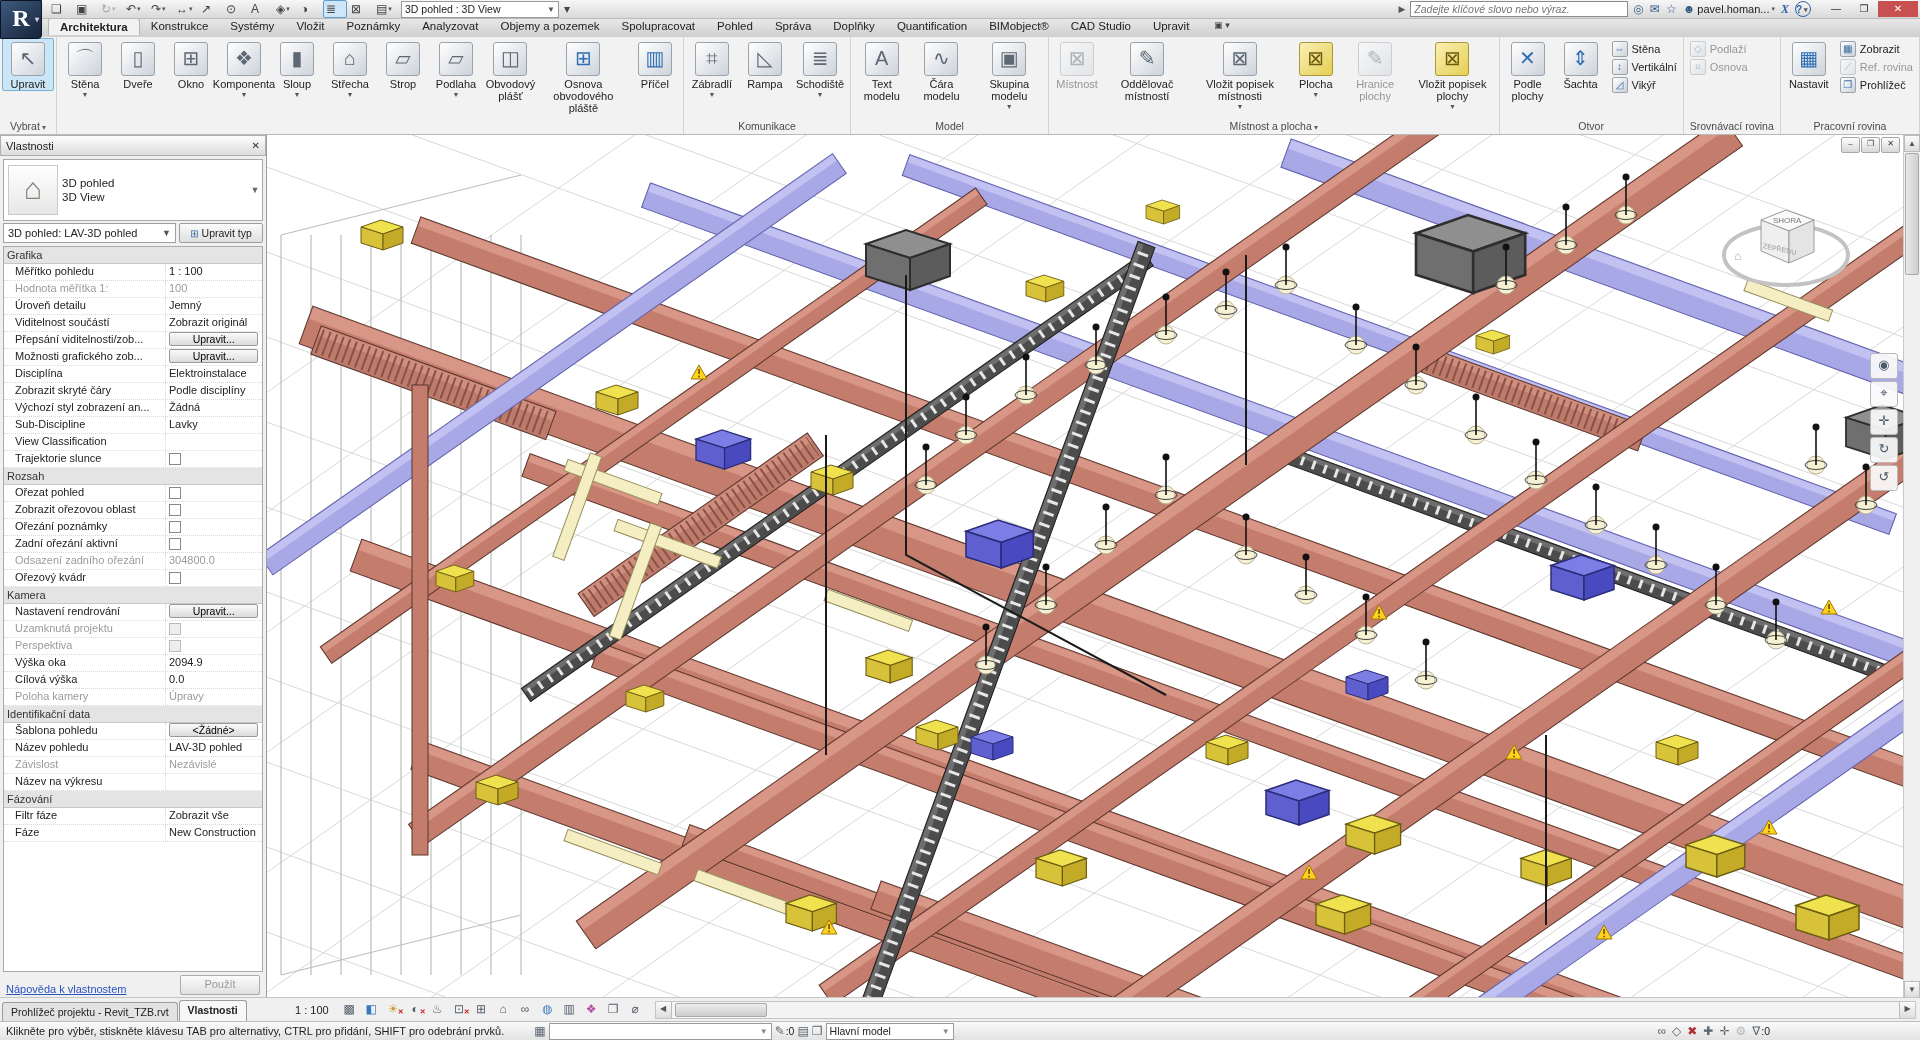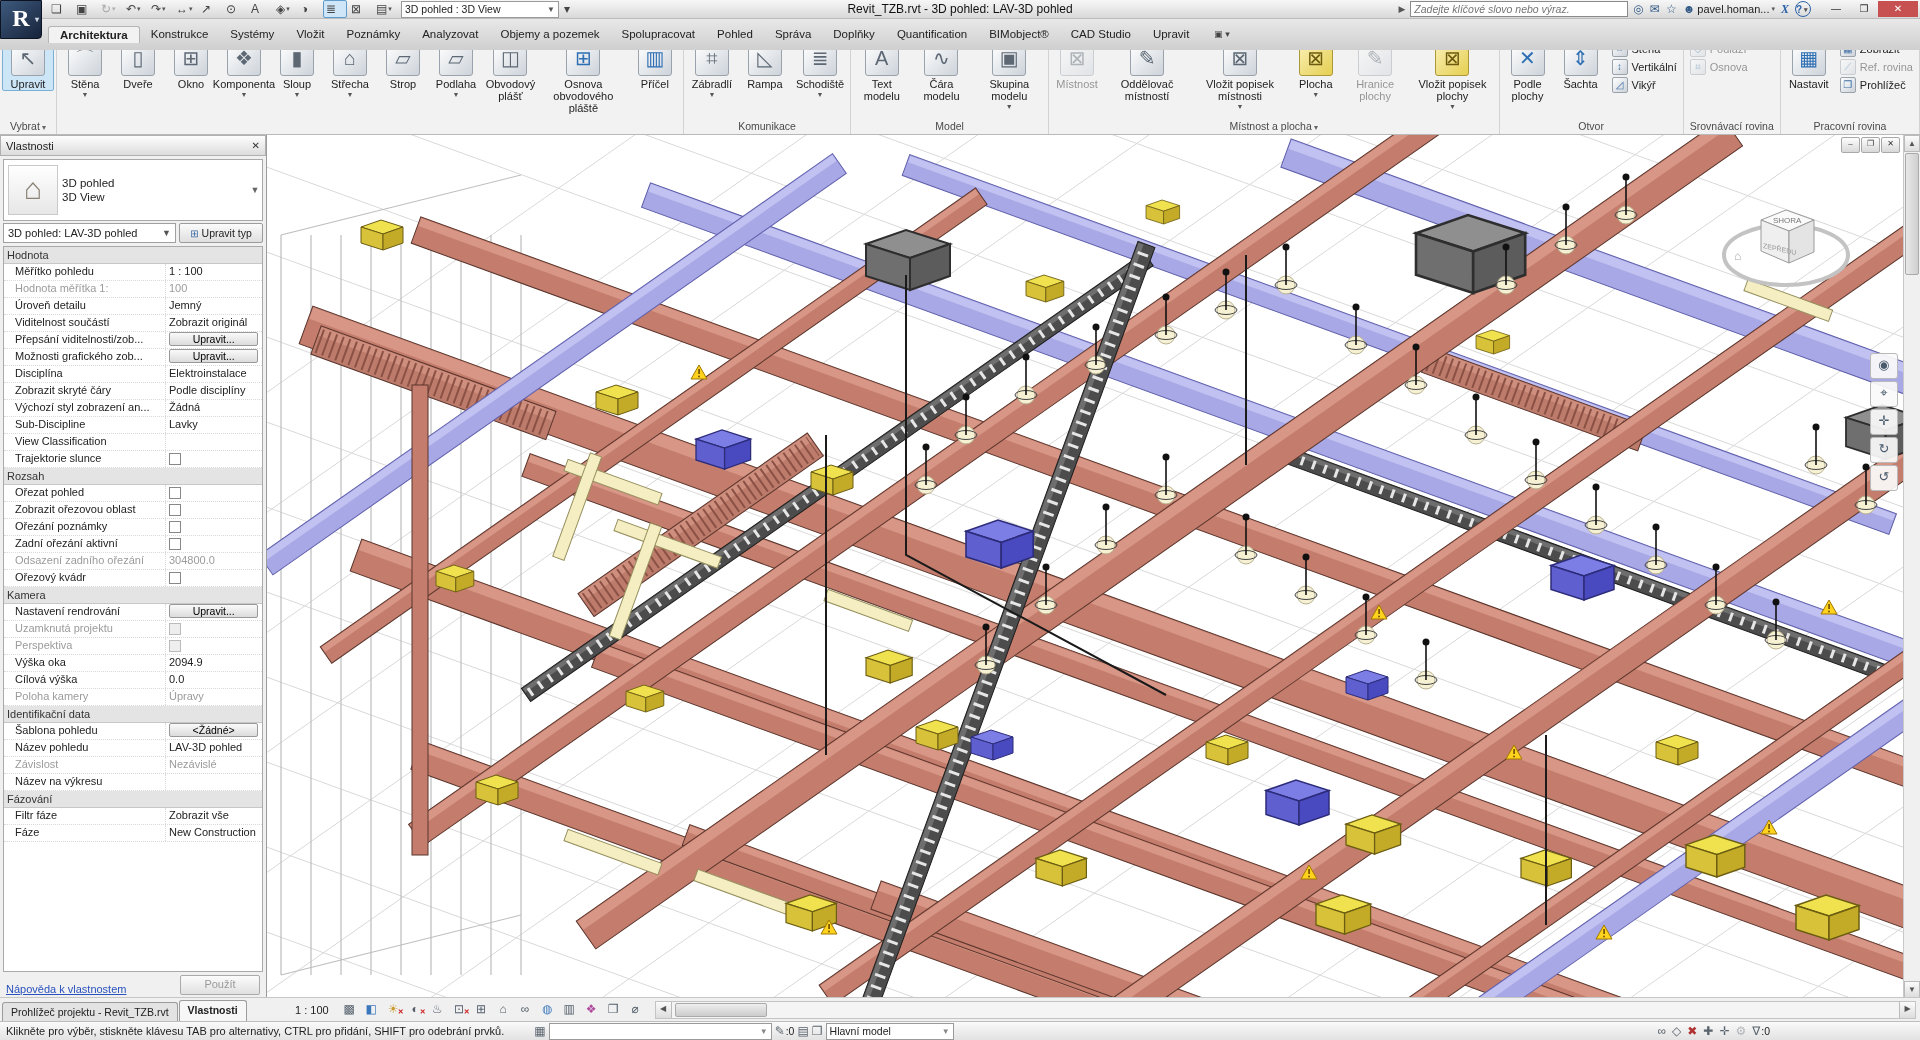--- a/index.html
+++ b/index.html
@@ -21,21 +21,21 @@
   .searchbox{width:210px;height:14px;background:#fff;border:1px solid #8a8a8a;font-style:italic;color:#777;font-size:10.5px;padding:0 3px;font-family:"Liberation Sans",sans-serif;}
   .icico{font-size:12px;color:#345a86;display:inline-flex;align-items:center;}
   .icico .lbl{color:#222;font-size:11px;margin-left:2px;}
   .icico .dd{font-size:7px;color:#555;margin-left:2px;}
   .xlogo{font-family:"Liberation Serif",serif;font-weight:bold;font-style:italic;color:#2d63a8;}
   .helpc{width:14px;height:14px;border:1px solid #2d63a8;border-radius:50%;text-align:center;line-height:13px;color:#2d63a8;font-weight:bold;font-size:10px;}
   .winbtns{display:flex;margin-left:6px;}
   .wbtn{width:28px;height:16px;text-align:center;line-height:15px;font-size:10px;color:#333;}
   .wbtn.close{background:#c75050;color:#fff;width:40px;}
   
-  .tabsrow{position:absolute;left:0;top:18px;right:0;height:32px;background:linear-gradient(#e9e9e9,#cfcfcf);display:flex;align-items:center;padding-left:48px;z-index:20;}
+  .tabsrow{position:absolute;left:0;top:18px;right:0;height:19px;background:linear-gradient(#e9e9e9,#cfcfcf);display:flex;align-items:flex-start;padding-left:48px;z-index:20;}
   .tab{padding:2px 11px 2px;color:#222;font-size:11.5px;border-radius:3px 3px 0 0;}
   .tab.active{background:#f2f2f2;border:1px solid #b5b5b5;border-bottom:none;font-weight:bold;}
   .tab-collapse{margin-left:8px;font-size:9px;color:#444;padding:2px 6px;}
   
   .ribbon{position:absolute;left:0;top:37px;right:0;height:97px;background:#f2f2f2;border-bottom:1px solid #b9b9b9;display:flex;align-items:stretch;z-index:10;}
   .rpanel{display:flex;flex-direction:column;border-right:1px solid #d2d2d2;padding:1px 2px 0;}
   .rbtns{flex:1;display:flex;align-items:flex-start;gap:1px;}
   .pcap{height:15px;line-height:15px;text-align:center;color:#4a4a4a;font-size:10.5px;white-space:nowrap;padding:0 4px;}
   .pcap .dd{font-size:8px;color:#666;}
   .bigbtn{display:flex;flex-direction:column;align-items:center;padding:3px 3px 0;border:1px solid transparent;border-radius:2px;min-width:44px;max-width:108px;}
@@ -133,21 +133,20 @@
       <span class="qicon">◑</span>
       <span class="qicon hl">≣</span>
       <span class="qicon">⊠</span>
       <span class="qicon">▤<span class="dd">▾</span></span>
     </div>
   <div class="qcombo">
       <span>3D pohled : 3D View</span>
       <span class="arr">▼</span>
     </div>
   <span class="qicon" style="margin-left:2px;">▾</span>
-  <div class="titletext">Revit_TZB.rvt - 3D pohled: LAV-3D pohled</div>
   <div class="infocenter">
     <span class="ic-expand">▶</span>
     <input class="searchbox" placeholder="Zadejte klíčové slovo nebo výraz." style="">
     <span id="ic-icons" style="display:flex;align-items:center;gap:6px;">
         <span class="icico">◎</span>
         <span class="icico">✉</span>
         <span class="icico">☆</span>
         <span class="icico">☻<span class="lbl">pavel.homan...</span><span class="dd">▾</span></span>
         <span class="icico xlogo">X</span>
         <span class="icico helpc">?<span class="dd">▾</span></span>
@@ -395,21 +394,21 @@
     <div class="instcombo">
       <span>3D pohled: LAV-3D pohled</span>
         <span class="arr">▼</span>
     </div>
     <div class="edittype">
       <span class="ei">⊞</span>
       <span>Upravit typ</span>
     </div>
   </div>
   <div class="pgridwrap" id="pgrid">
-      <div class="psec">Hodnota</div>
+      <div class="psec">Grafika</div>
       <div class="prw">
         <div class="plab">Měřítko pohledu</div>
         <div class="pval">1 : 100</div>
       </div>
       <div class="prw dis">
         <div class="plab">Hodnota měřítka   1:</div>
         <div class="pval">100</div>
       </div>
       <div class="prw">
         <div class="plab">Úroveň detailu</div>

